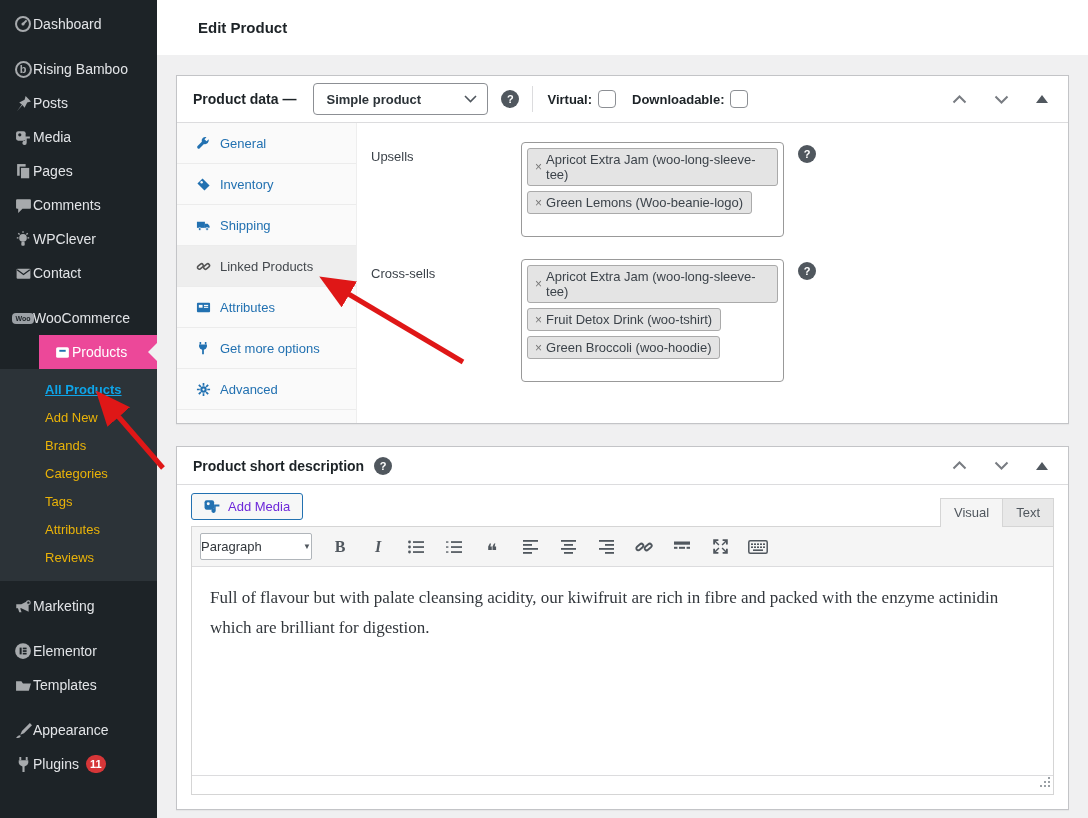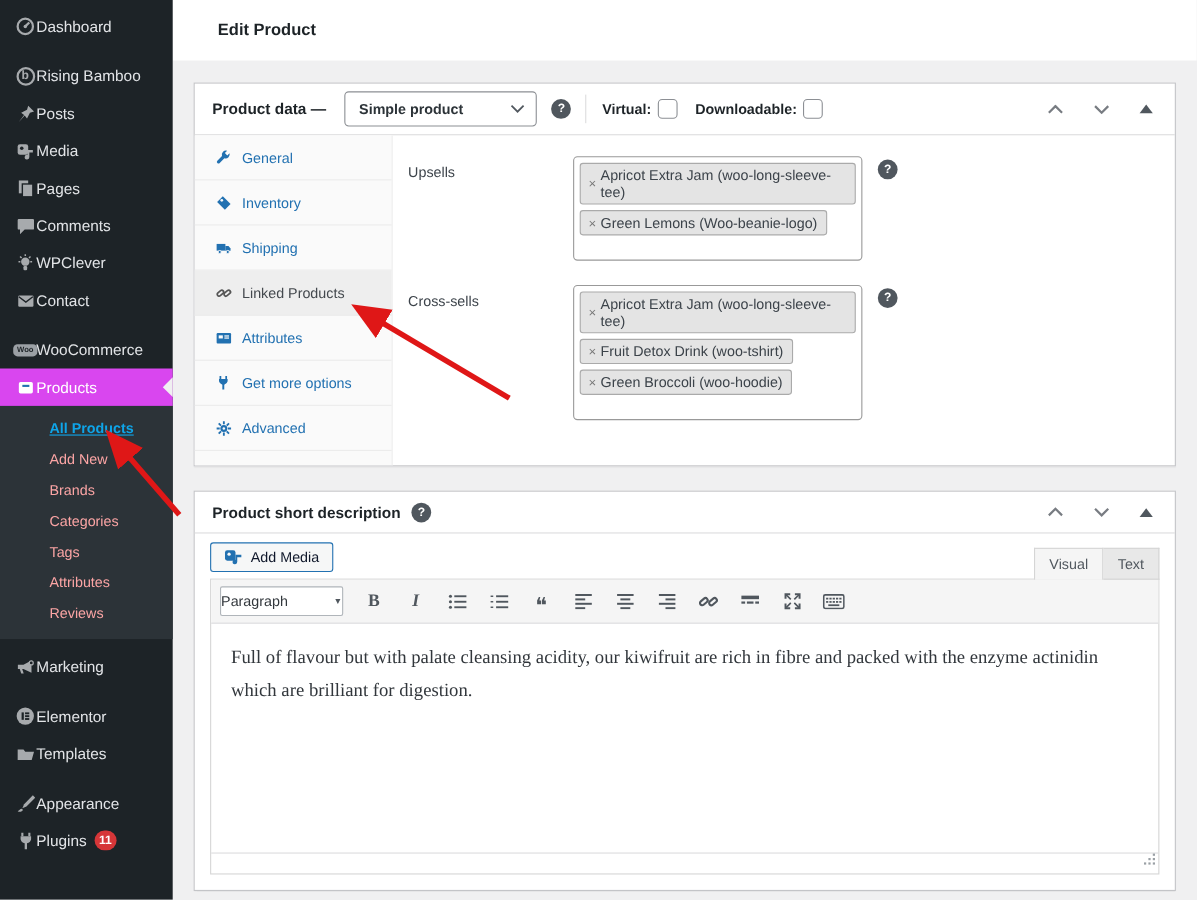--- a/index.html
+++ b/index.html
@@ -5,25 +5,25 @@
   * { margin:0; padding:0; box-sizing:border-box; }
   html,body { width:1088px; height:818px; overflow:hidden; }
   body { font-family:"Liberation Sans", sans-serif; background:#f0f0f1; position:relative; }
 
   
   .sidebar { position:absolute; left:0; top:0; width:157px; height:818px; background:#1d2327; color:#f0f0f1; z-index:2; }
   .menu-item { display:flex; align-items:center; height:34px; padding-left:13px; font-size:14px; color:#e2e4e7; cursor:pointer; }
   .menu-item .micon { width:20px; height:20px; display:flex; align-items:center; justify-content:center; flex:0 0 20px; }
   .micon svg { display:block; }
   .sep { height:11px; }
-  .menu-item.active-blue { background:#d946ef; color:#fff; position:relative; }
+  .menu-item.active-blue { background:#ec4899; color:#fff; position:relative;margin-left:39px; }
   .notch { position:absolute; right:0; top:50%; margin-top:-9px; width:0; height:0;
            border-top:9px solid transparent; border-bottom:9px solid transparent; border-right:9px solid #f0f0f1; }
   .submenu { background:#2c3338; padding:7px 0 9px 0; }
-  .submenu .sub-item { display:block; height:28px; line-height:28px; padding-left:45px; font-size:13px; color:#fca5a5; cursor:pointer; }
+  .submenu .sub-item { display:block; height:28px; line-height:28px; padding-left:45px; font-size:13px; color:#eab308; cursor:pointer; }
   .submenu .sub-item.current { color:#0ea5e9; font-weight:bold;text-decoration:underline; }
   .badge { display:inline-block; background:#d63638; color:#fff; font-size:11px; font-weight:bold;
            min-width:18px; height:18px; line-height:18px; text-align:center; border-radius:9px; margin-left:7px; padding:0 4px; }
   .woo-badge { background:#9ba0a5; color:#1d2327; font-size:7px; font-weight:bold; border-radius:4px; padding:2px 3px; position:relative; }
   .rb-badge { width:17px; height:17px; border:2px solid #a7aaad; border-radius:50%; color:#a7aaad; font-weight:bold;
               font-size:11px; display:flex; align-items:center; justify-content:center; }
 
   
   .main { position:absolute; left:157px; top:0; width:931px; height:814px; }
   .topbar { background:#fff; height:55px; display:flex; align-items:center; padding-left:41px; }
@@ -67,21 +67,21 @@
            padding:3px 8px 3px 7px; font-size:13px; color:#3c434a; cursor:default; }
   .s2x { color:#777; font-size:12px; cursor:pointer; }
   .box-help { margin-left:14px; margin-top:3px; }
 
   
   .sd-head { height:38px; gap:0; }
   .sd-head .panel-title { margin-right:10px; }
   .editor-wrap { padding:8px 14px 14px 14px; }
   .editor-toprow { display:flex; align-items:flex-end; }
   .add-media-btn { display:inline-flex; align-items:center; gap:7px; border:1px solid #2271b1; border-radius:3px;
-                   background:#f6f7f7; color:#0f172a; font-size:13px; padding:5px 12px; cursor:pointer; margin-bottom:6px; }
+                   background:#f6f7f7; color:#6d28d9; font-size:13px; padding:5px 12px; cursor:pointer; margin-bottom:6px; }
   .editor-tabs { margin-left:auto; display:flex; }
   .ed-tab { font-size:13px; color:#50575e; padding:6px 13px; cursor:pointer; border:1px solid #d5d5d5; position:relative; top:1px; }
   .ed-tab.visual { background:#f5f5f5; border-bottom:none; z-index:1; }
   .ed-tab.text { background:#e8e8e8; border-left:none; }
   .editor-box { border:1px solid #d5d5d5; }
   .mce-toolbar { background:#f5f5f5; border-bottom:1px solid #dcdcde; height:40px; display:flex; align-items:center; padding:0 8px; }
   .para-select { width:112px; height:27px; background:#fff; border:1px solid #b0b5ba; border-radius:2px;
                  display:flex; align-items:center; font-size:13px; color:#32373c; padding:0 0; cursor:pointer; }
   .para-select .grow { flex:1; }
   .caret { font-size:8px; color:#50575e; }

